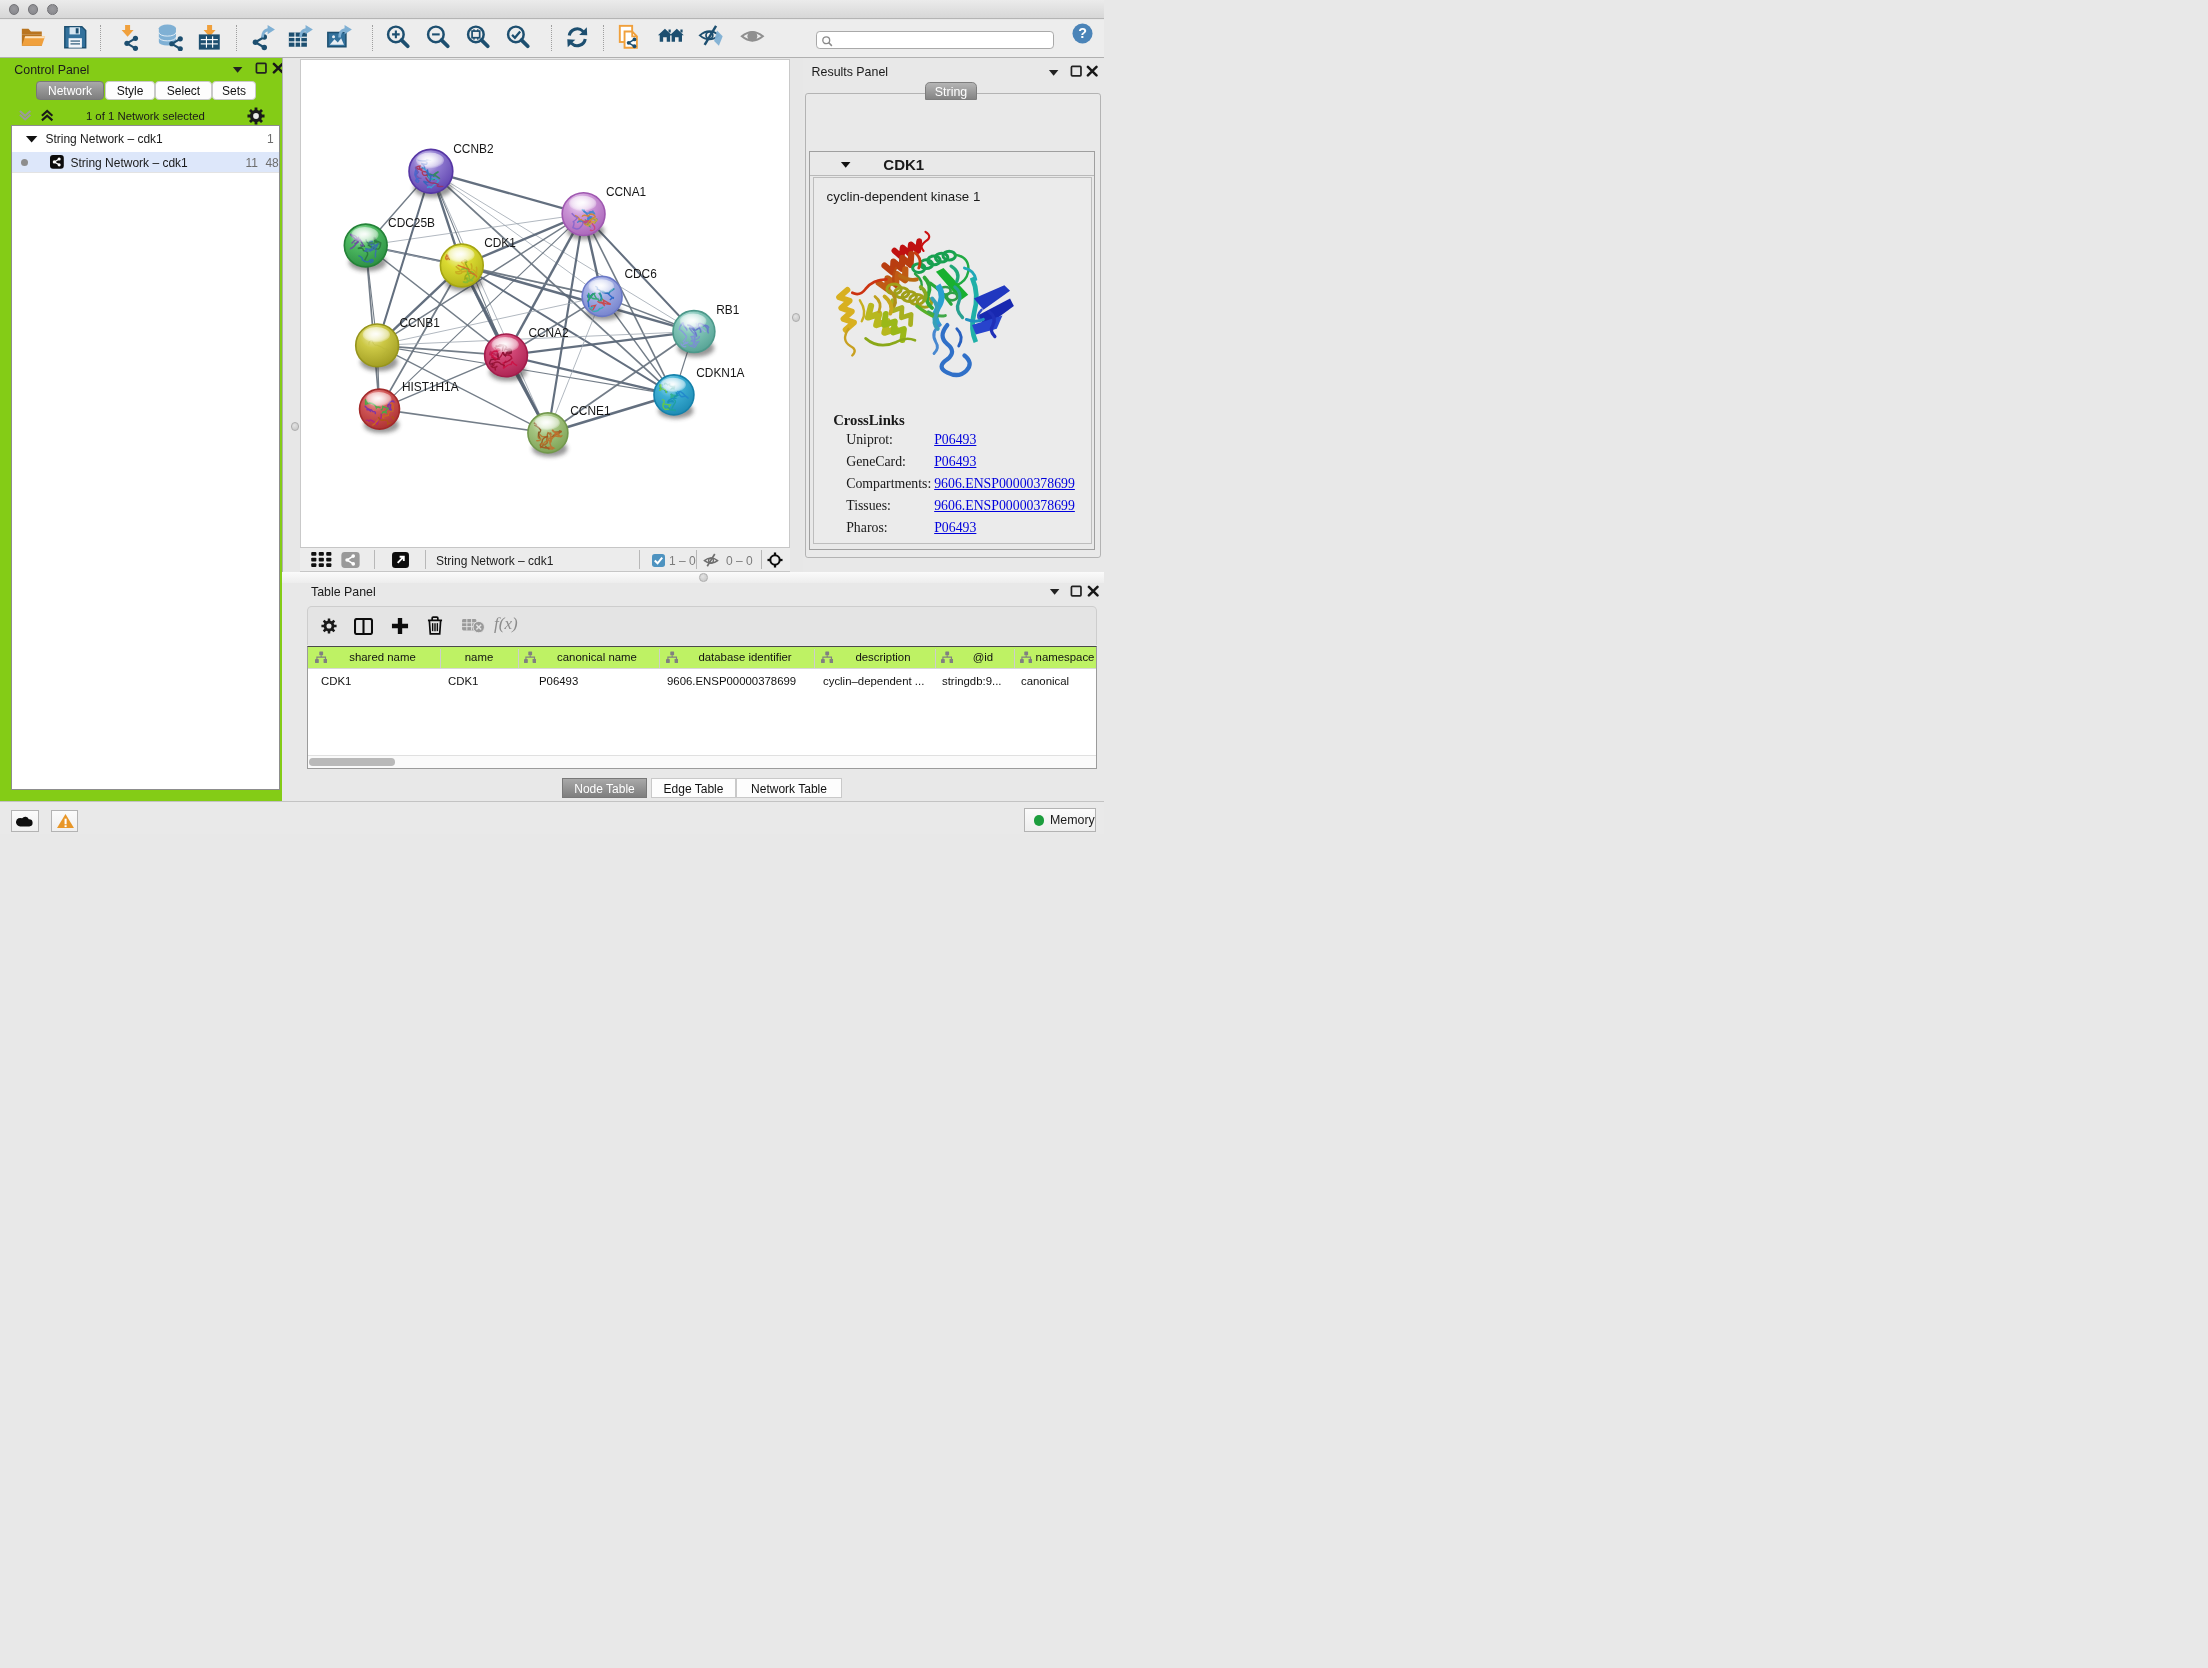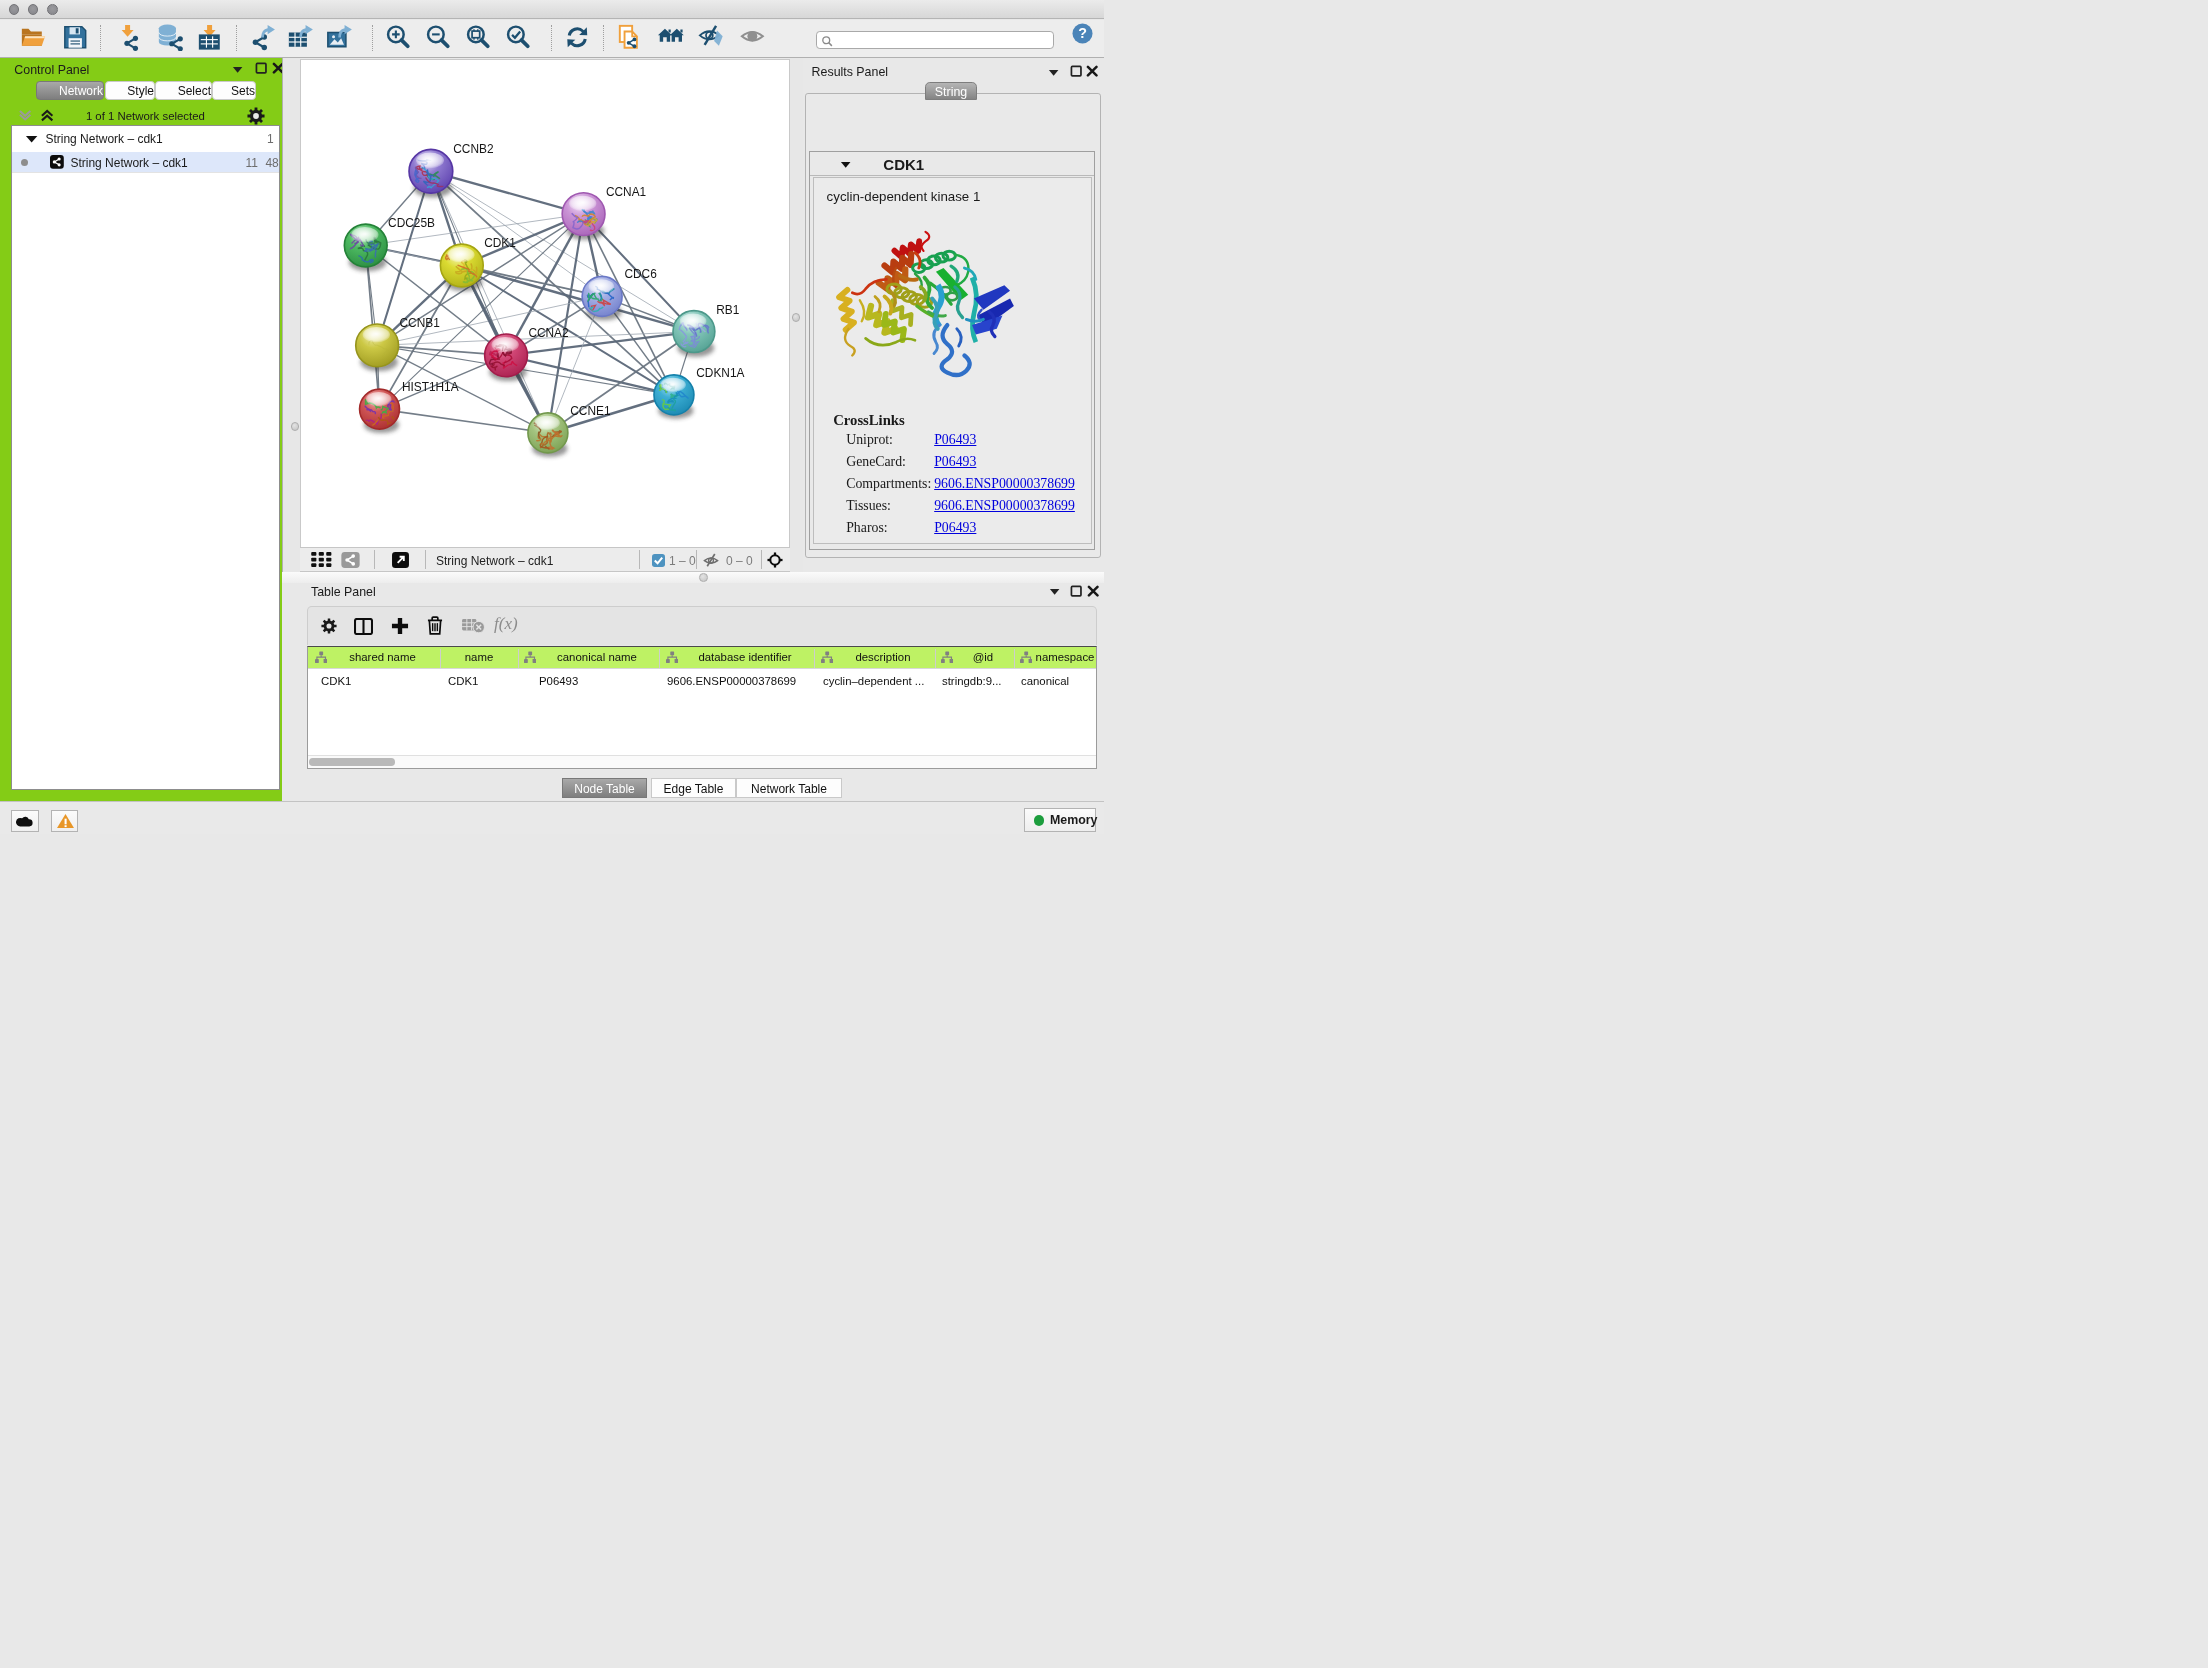--- a/index.html
+++ b/index.html
@@ -16,21 +16,21 @@
 #toolbar { left:0; top:20px; width:1104px; height:38px; background:#ededed; border-bottom:1px solid #b0b0b0; }
 .tbi { position:absolute; top:2.9px; }
 .tsep { position:absolute; top:4.8px; width:0; height:26px; border-left:1.9px dotted #9f9f9f; }
 #searchbox { position:absolute; left:816px; top:11.4px; width:238px; height:18px; background:#fff; border:1px solid #a9a9a9; border-radius:3.8px; }
 #searchbox svg { position:absolute; left:3.8px; top:2.9px; }
 
 
 #cp { left:0; top:58px; width:282px; height:743px; background:#84cc16; }
 #cp-title { position:absolute; left:14.3px; top:4.8px; font-size:12.4px; color:#1c1c1c; }
 .panhead-icons { position:absolute; top:5.7px; }
-.cp-tab { position:absolute; top:23px; height:19px; font-size:12px; text-align:right; line-height:19px; background:#fdfdfd; border:1px solid #c9c9c9; border-radius:3.8px; color:#111; }
+.cp-tab { position:absolute; top:23px; height:19px; font-size:12px; text-align:center; line-height:19px; background:#fdfdfd; border:1px solid #c9c9c9; border-radius:3.8px; color:#111; }
 .cp-tab.sel { background:linear-gradient(#a9a9a9,#7e7e7e); color:#fff; border:1px solid #787878; }
 #cp-selbar { position:absolute; left:11.4px; top:49px; width:268px; height:18px; font-size:11.4px; }
 #cp-list { position:absolute; left:11.4px; top:67px; width:269px; height:665px; background:#fff; border:1px solid #8d8d8d; }
 .row1 { position:absolute; left:0; top:0; width:100%; height:26px; }
 .row2 { position:absolute; left:0; top:26px; width:100%; height:21px; background:#dde7fa; border-bottom:1px solid #e3e3e3;}
 
 
 .vsplit { top:58px; width:18px; height:515px; background:#e7e7e7; }
 .split-handle { position:absolute; width:8.6px; height:8.6px; border-radius:50%; background:radial-gradient(circle at 40% 35%, #e3e3e3, #c3c3c3); border:1px solid #adadad; }
 #hsplit { left:282px; top:572px; width:823px; height:11.4px; background:linear-gradient(#fbfbfb,#ededed); }
@@ -65,21 +65,21 @@
 .hcell { position:absolute; top:4.3px; text-align:center; color:#111; }
 .dcell { position:absolute; top:27.6px; font-size:11.4px; color:#111; }
 #tp-scroll { position:absolute; left:0; bottom:0; width:100%; height:13px; background:#fafafa; border-top:1px solid #e0e0e0; }
 #tp-thumb { position:absolute; left:1.4px; top:2.4px; width:86px; height:7.6px; background:#b9b9b9; border-radius:3.8px; }
 .bot-tab { position:absolute; top:195px; height:20.4px; font-size:12px; text-align:center; background:#fdfdfd; border:1px solid #c9c9c9; color:#111; line-height:20px; }
 .bot-tab.sel { background:linear-gradient(#a9a9a9,#7e7e7e); color:#fff; border-color:#787878; }
 
 
 #statusbar { left:0; top:801px; width:1104px; height:33px; background:#e9e9e9; border-top:1px solid #c3c3c3; }
 .sbtn { position:absolute; top:7.6px; height:22.4px; background:linear-gradient(#fbfbfb,#efefef); border:1px solid #b3b3b3; }
-#memory { position:absolute; left:1024px; top:5.7px; width:72px; height:24px; background:linear-gradient(#fbfbfb,#eeeeee); border:1px solid #b3b3b3; font-size:12.4px; line-height:22px; text-align:right; padding-left:25px;font-weight:bold; }
+#memory { position:absolute; left:1024px; top:5.7px; width:72px; height:24px; background:linear-gradient(#fbfbfb,#eeeeee); border:1px solid #b3b3b3; font-size:12.4px; line-height:22px; text-align:left; padding-left:25px; }
 #memdot { position:absolute; left:8.6px; top:6.7px; width:10.5px; height:10.5px; background:#1d9e3e; border-radius:50%; }
 </style>
 </head>
 <body>
 
 <div id="titlebar" class="abs">
   <div class="tl" style="left:8.6px;"></div>
   <div class="tl" style="left:27.6px;"></div>
   <div class="tl" style="left:47px;"></div>
 </div>

